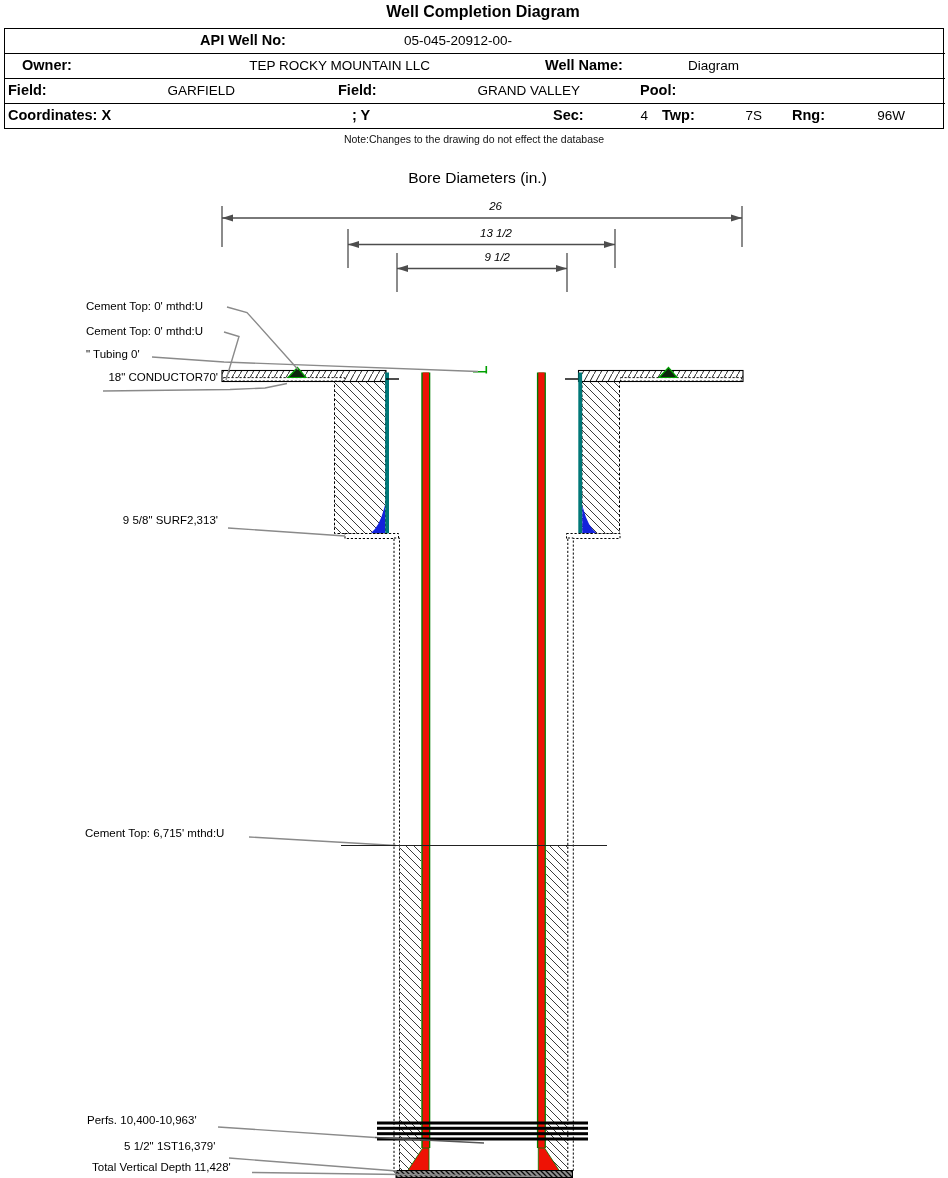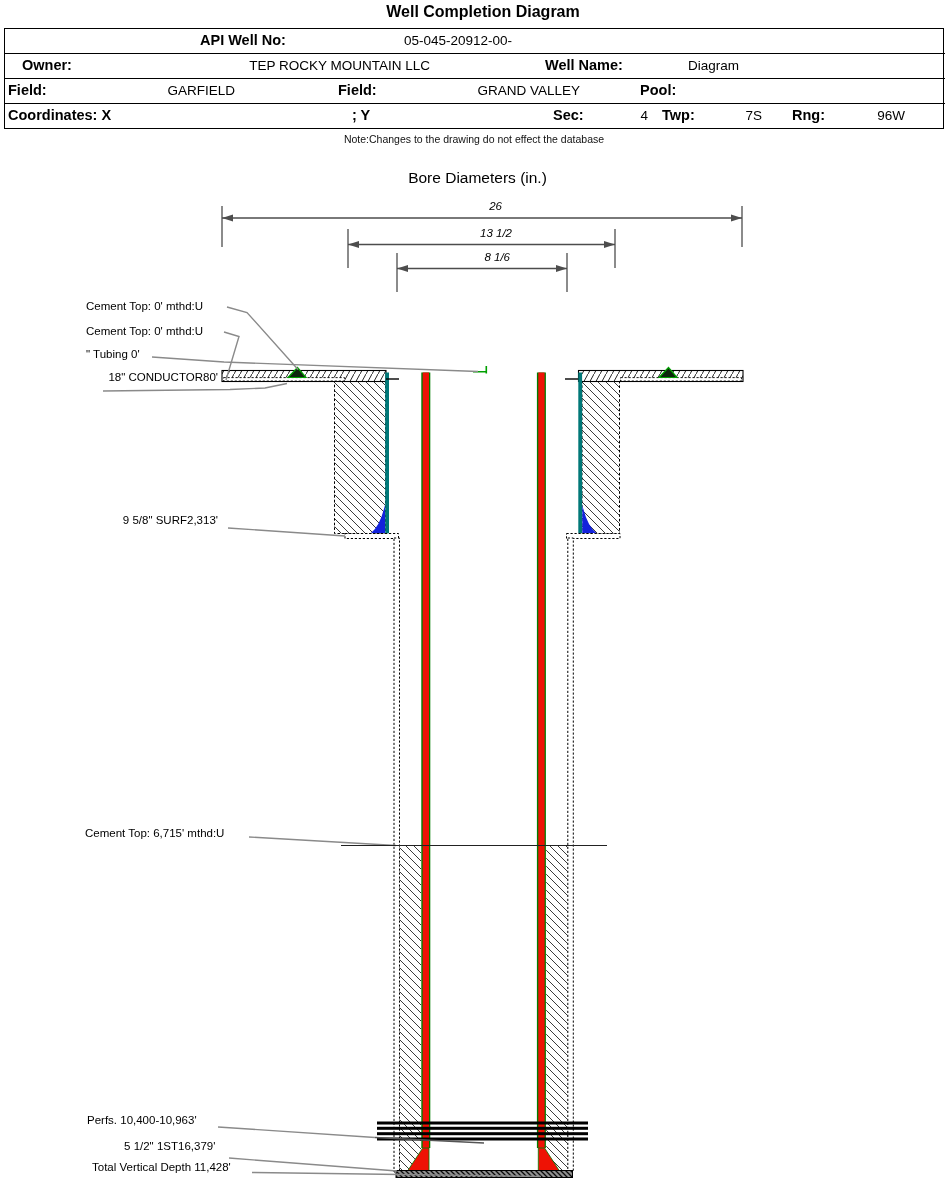--- a/index.html
+++ b/index.html
@@ -162,28 +162,28 @@
   <div class="abs trow tlabel" style="left:662px;top:107px">Twp:</div>
   <div class="abs trow tval ctr" style="left:722px;top:108px;width:40px">7S</div>
   <div class="abs trow tlabel" style="left:792px;top:107px">Rng:</div>
   <div class="abs trow tval ctr" style="left:855px;top:108px;width:50px">96W</div>
 
   <div class="abs" id="bore-title">Bore Diameters (in.)</div>
 
   <div class="abs" id="note">Note:Changes to the drawing do not effect the database</div>
   <div class="abs dimlbl ctr" style="left:462px;top:200px;width:40px">26</div>
   <div class="abs dimlbl ctr" style="left:452px;top:227px;width:60px">13 1/2</div>
-  <div class="abs dimlbl ctr" style="left:455px;top:251px;width:55px">8 1/6</div>
+  <div class="abs dimlbl ctr" style="left:455px;top:251px;width:55px">9 1/2</div>
 
   <div class="abs anno" style="left:86px;top:300px">Cement Top: 0' mthd:U</div>
   <div class="abs anno" style="left:86px;top:325px">Cement Top: 0' mthd:U</div>
   <div class="abs anno" style="left:86px;top:348px">" Tubing 0'</div>
   <div class="abs anno" style="left:86px;top:371px">
     <span class="nm w117">18" CONDUCTOR</span>
-    <span>80'</span>
+    <span>70'</span>
   </div>
   <div class="abs anno" style="left:86px;top:514px">
     <span class="nm w101">9 5/8" SURF</span>
     <span>2,313'</span>
   </div>
   <div class="abs anno" style="left:85px;top:827px">Cement Top: 6,715' mthd:U</div>
   <div class="abs anno" style="left:87px;top:1114px">Perfs. 10,400-10,963'</div>
   <div class="abs anno" style="left:87px;top:1140px">
     <span class="nm w91">5 1/2" 1ST</span>
     <span>16,379'</span>

